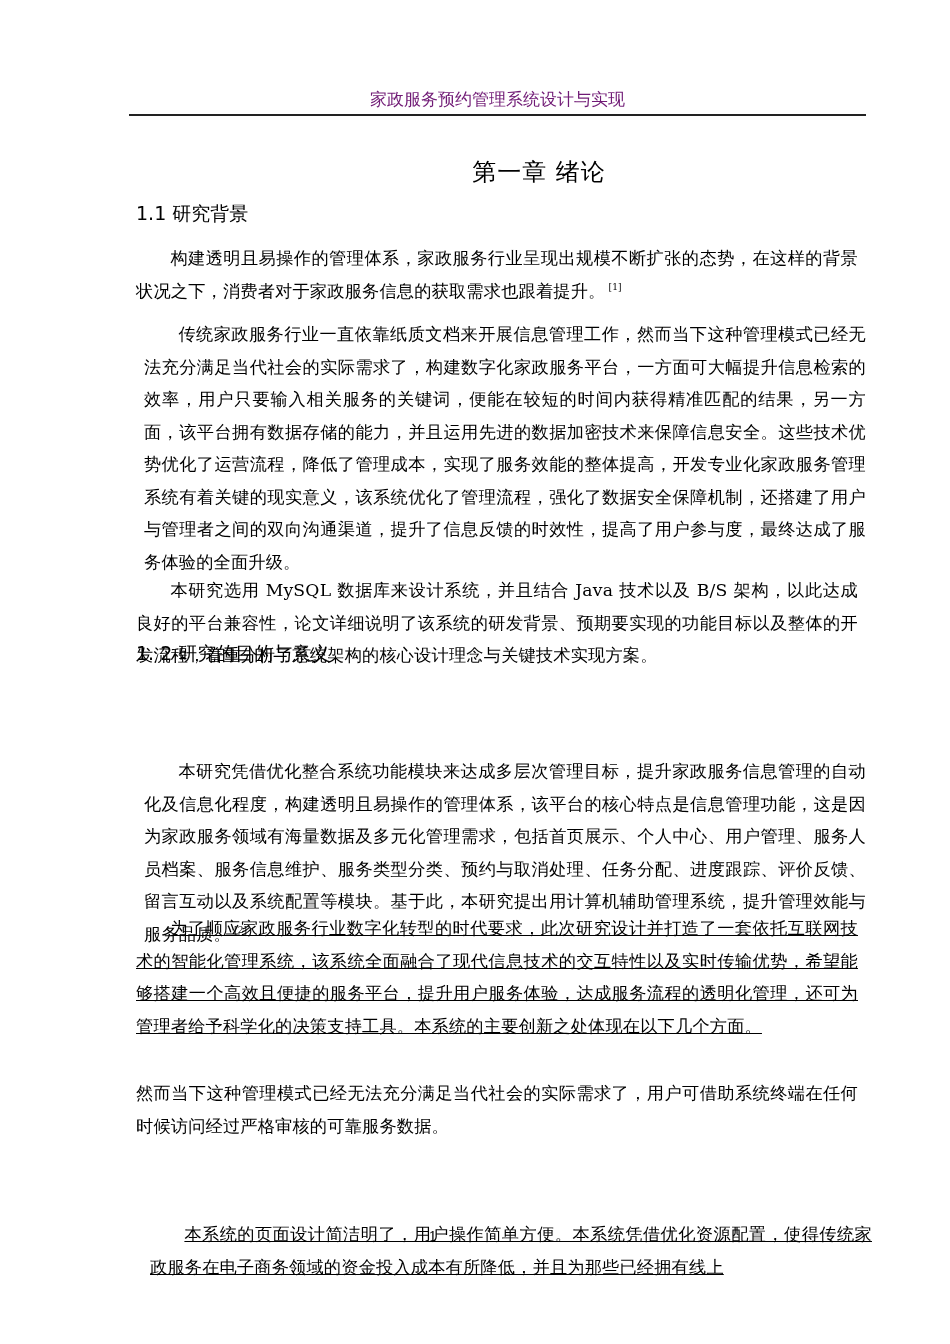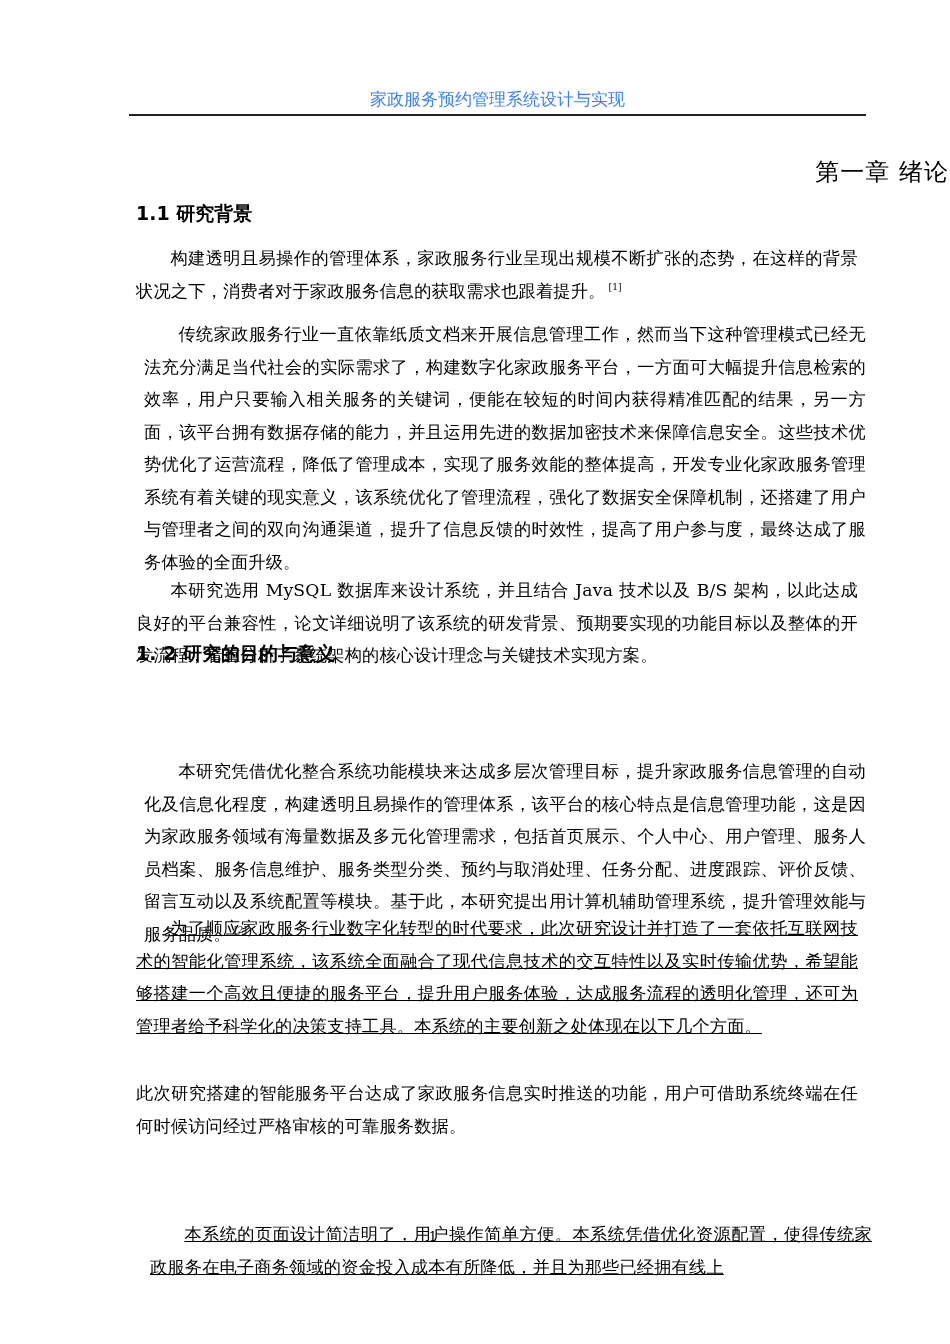--- a/index.html
+++ b/index.html
@@ -1,26 +1,26 @@
 <!DOCTYPE html>
 <html><head>
   <meta charset="utf-8">
   <style>
     html, body { margin: 0; padding: 0; background: #ffffff; }
     body { width: 950px; height: 1344px; position: relative; overflow: hidden;
            font-family: "DejaVu Serif", "Liberation Serif", serif; color: #000; }
     .page-header { position: absolute; left: 129px; top: 88px; width: 737px; text-align: center;
-                   font-size: 17px; line-height: 22px; color: #3b82f6; }
+                   font-size: 17px; line-height: 22px; color: #701a75; }
     .header-rule { position: absolute; left: 129px; top: 114px; width: 737px; height: 0;
                    border-top: 2px solid #222; }
-    .chapter-title { position: absolute; left: 129px; top: 156px; width: 820px; text-align: right;
+    .chapter-title { position: absolute; left: 129px; top: 156px; width: 820px; text-align: center;
                      font-family: "DejaVu Sans", "Liberation Sans", sans-serif; font-size: 24px;
                      line-height: 32px; font-weight: normal; letter-spacing: 1px; }
     .section-title { position: absolute; left: 136px; font-family: "DejaVu Sans", "Liberation Sans", sans-serif;
-                     font-size: 19px; line-height: 26px; font-weight: bold; }
+                     font-size: 19px; line-height: 26px; }
     .para { position: absolute; left: 136px; width: 722px; font-size: 17.2px; line-height: 32.5px;
             text-align: justify; text-justify: inter-character; letter-spacing: 0.2px; }
     .indent { text-indent: 2em; }
     .cite { font-size: 9px; vertical-align: super; line-height: 0; margin-left: 3px; }
     .page-number { position: absolute; left: 0; width: 866px; top: 1228px; text-align: center;
                    font-size: 13px; line-height: 18px; }
   </style>
 </head>
 <body>
 
@@ -36,17 +36,17 @@
 <p class="para indent" style="top:310px; margin:8px;">传统家政服务行业一直依靠纸质文档来开展信息管理工作，然而当下这种管理模式已经无法充分满足当代社会的实际需求了，构建数字化家政服务平台，一方面可大幅提升信息检索的效率，用户只要输入相关服务的关键词，便能在较短的时间内获得精准匹配的结果，另一方面，该平台拥有数据存储的能力，并且运用先进的数据加密技术来保障信息安全。这些技术优势优化了运营流程，降低了管理成本，实现了服务效能的整体提高，开发专业化家政服务管理系统有着关键的现实意义，该系统优化了管理流程，强化了数据安全保障机制，还搭建了用户与管理者之间的双向沟通渠道，提升了信息反馈的时效性，提高了用户参与度，最终达成了服务体验的全面升级。</p>
 
 <p class="para indent" style="top:574px; margin:0;">本研究选用 MySQL 数据库来设计系统，并且结合 Java 技术以及 B/S 架构，以此达成良好的平台兼容性，论文详细说明了该系统的研发背景、预期要实现的功能目标以及整体的开发流程，着重分析了系统架构的核心设计理念与关键技术实现方案。</p>
 
 <div class="section-title" style="top:640px;">1. 2 研究的目的与意义</div>
 
 <p class="para indent" style="top:747px; margin:8px;"><span>本研究凭借优化整合系统功能模块来达成多层次管理目标，提升家政服务信息管理的自动化及信息化程度，构建透明且易操作的管理体系，该平台的核心特点是信息管理功能，这是因为家政服务领域有海量数据及多元化管理需求，包括首页展示、个人中心、用户管理、服务人员档案、服务信息维护、服务类型分类、预约与取消处理、任务分配、进度跟踪、评价反馈、留言互动以及系统配置等模块。基于此，本研究提出用计算机辅助管理系统，提升管理效能与服务品质。</span><span class="cite">[2]</span></p>
 
 <p class="para indent" style="top:912px; margin:0;text-decoration:underline;">为了顺应家政服务行业数字化转型的时代要求，此次研究设计并打造了一套依托互联网技术的智能化管理系统，该系统全面融合了现代信息技术的交互特性以及实时传输优势，希望能够搭建一个高效且便捷的服务平台，提升用户服务体验，达成服务流程的透明化管理，还可为管理者给予科学化的决策支持工具。本系统的主要创新之处体现在以下几个方面。</p>
 
-<p class="para" style="top:1077px; margin:0;">此次研究搭建的智能服务平台达成了家政服务信息实时推送的功能，用户可借助系统终端在任何时候访问经过严格审核的可靠服务数据。</p>
+<p class="para" style="top:1077px; margin:0;">然而当下这种管理模式已经无法充分满足当代社会的实际需求了，用户可借助系统终端在任何时候访问经过严格审核的可靠服务数据。</p>
 
 <p class="para indent" style="top:1204px; margin:14px;text-decoration:underline;">本系统的页面设计简洁明了，用户操作简单方便。本系统凭借优化资源配置，使得传统家政服务在电子商务领域的资金投入成本有所降低，并且为那些已经拥有线上</p>
 
 <div class="page-number">1</div>
 
 </body></html>

